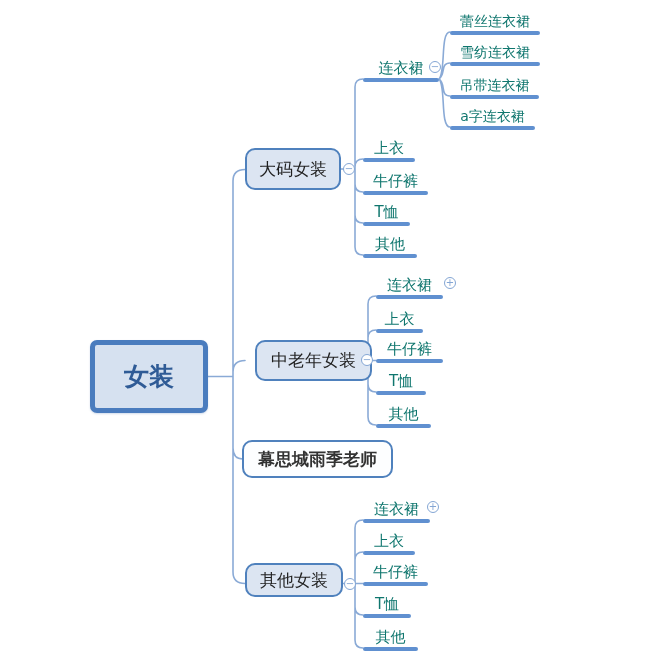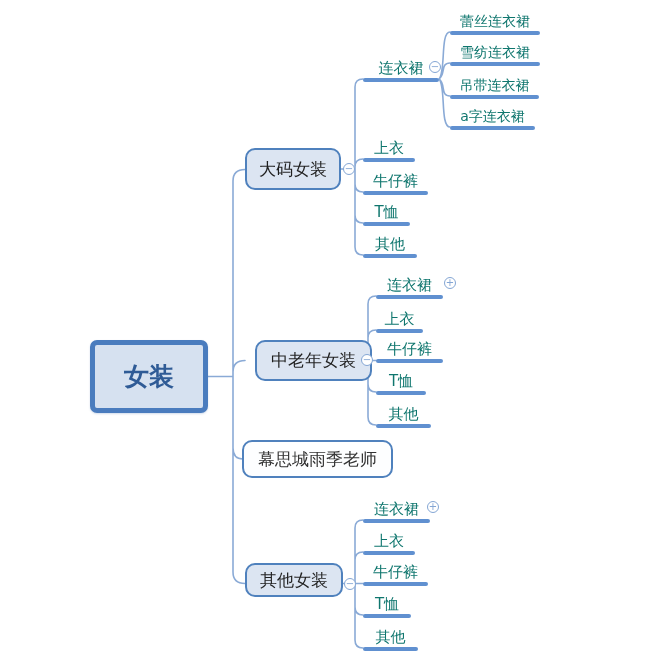--- a/index.html
+++ b/index.html
@@ -13,21 +13,21 @@
     position:absolute;box-sizing:border-box;z-index:2;
     border:2px solid #4f81bd;border-radius:10px;background:#dce5f2;
     display:flex;align-items:center;justify-content:center;
     color:#1f1f1f;font-size:17px;white-space:nowrap;cursor:default;
   }
   .box.root{
     border-width:5px;border-radius:16px;background:#d6e1f0;border-color:#4a7cbe;
     color:#2f5b96;font-weight:bold;font-size:25px;
     box-shadow:0 1px 2px rgba(80,120,180,0.25);
   }
-  .box.plain{background:#fdfeff;color:#333333;font-size:17px;}
+  .box.plain{background:#fdfeff;color:#333333;font-size:17px;font-weight:bold;}
   .leaf{
     position:absolute;z-index:2;height:28px;box-sizing:border-box;
     display:flex;align-items:flex-end;justify-content:center;cursor:default;
   }
   .leaf .lbl{font-size:15px;color:#0f766e;margin-bottom:6px;white-space:nowrap;line-height:15px;}
   .leaf.sm .lbl{font-size:14px;}
   .leaf .bar{position:absolute;left:0;right:0;bottom:0;height:4px;background:#6090d0;border-radius:2px;}
   .toggle{
     position:absolute;z-index:3;width:12px;height:12px;box-sizing:border-box;
     border:1px solid #84a6d4;border-radius:50%;background:#ffffff;color:#84a6d4;

